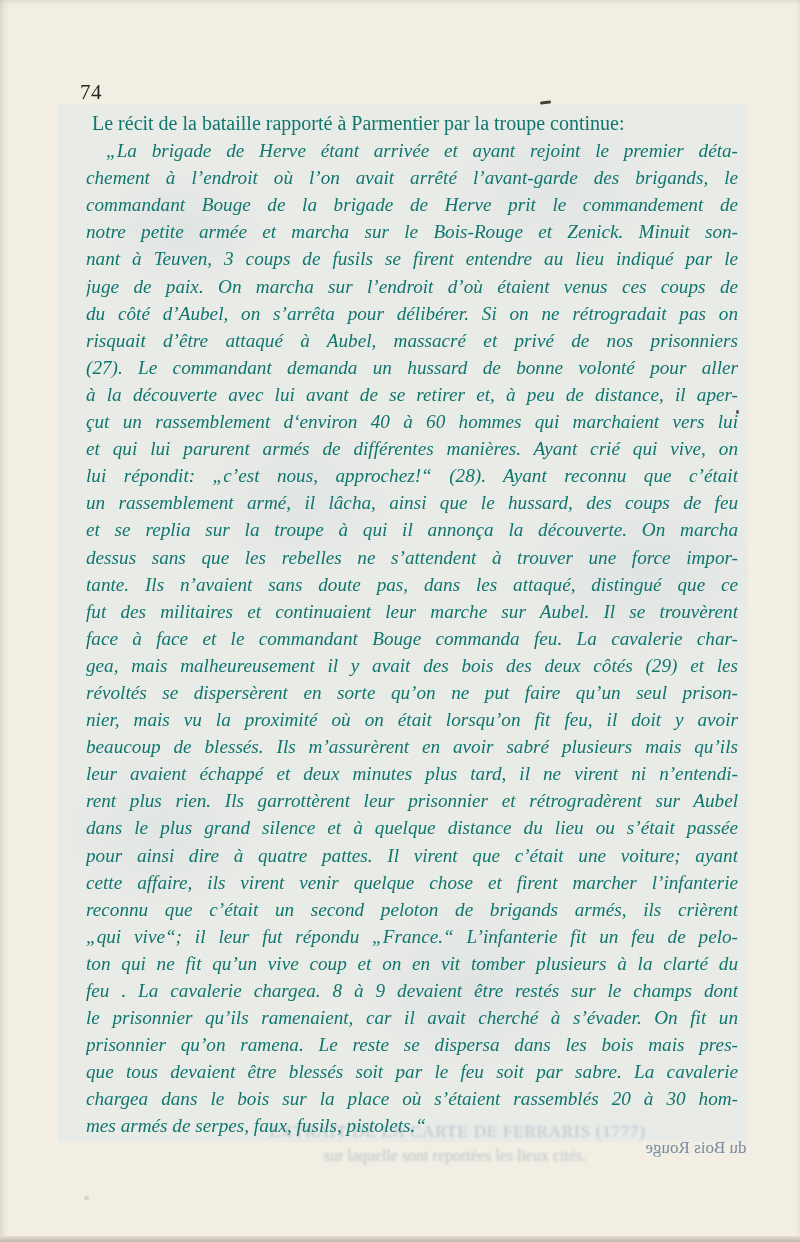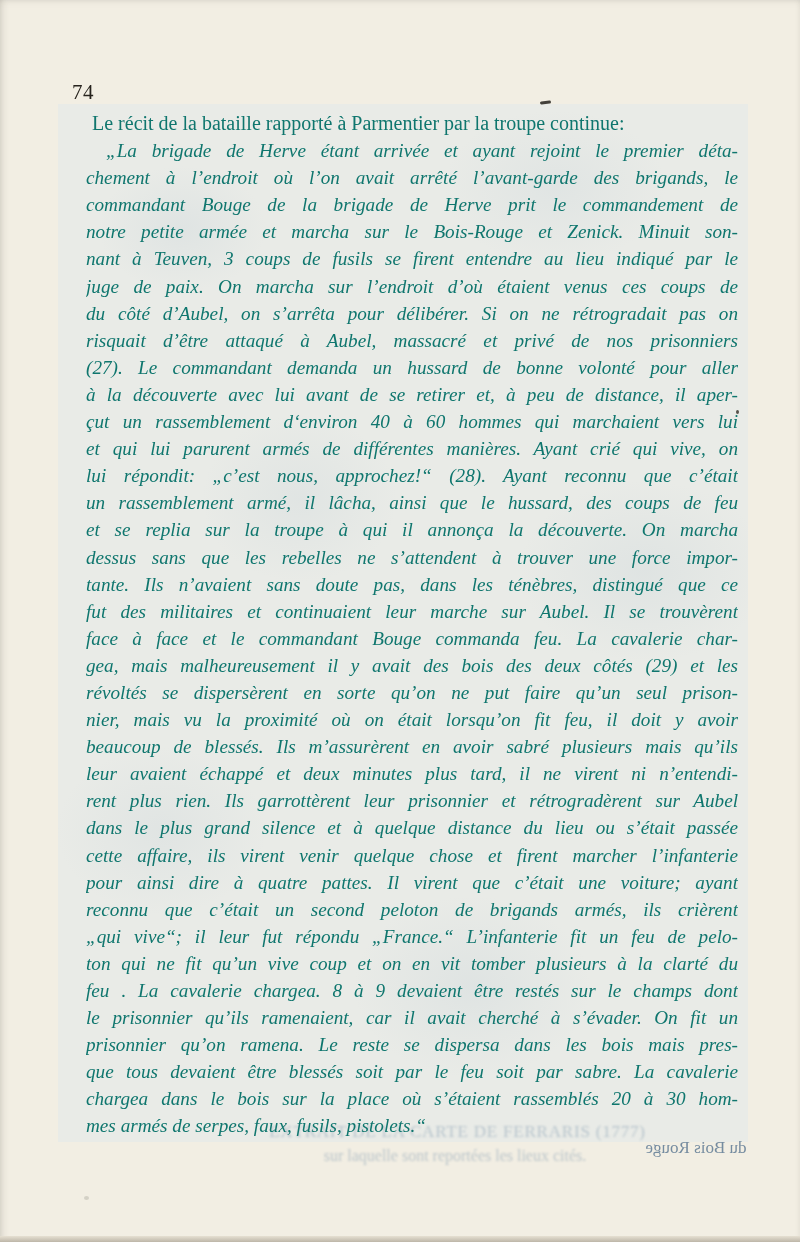--- a/index.html
+++ b/index.html
@@ -21,21 +21,21 @@
       radial-gradient(120px 90px at 18% 12%, rgba(170,190,205,.16), rgba(170,190,205,0) 70%),
       radial-gradient(160px 110px at 72% 8%,  rgba(170,190,205,.14), rgba(170,190,205,0) 70%),
       radial-gradient(140px 120px at 35% 38%, rgba(165,185,200,.13), rgba(165,185,200,0) 70%),
       radial-gradient(180px 130px at 85% 45%, rgba(165,185,200,.15), rgba(165,185,200,0) 70%),
       radial-gradient(150px 120px at 15% 70%, rgba(165,185,200,.13), rgba(165,185,200,0) 70%),
       radial-gradient(170px 130px at 60% 85%, rgba(165,185,200,.15), rgba(165,185,200,0) 70%),
       #e9ebe7;
   }
 
   .page-number {
-    position:absolute; left:72px; top:80px;
+    position:absolute; left:80px; top:80px;
     font-size:21px; color:#27231e; letter-spacing:.5px;
   }
 
   .text-block { position:absolute; left:68px; top:110px; width:670px; color:#0f766e; }
 
   .intro {
     font-size:20px; line-height:27.1px; height:27.1px;
     text-indent:24px; font-style:normal; white-space:nowrap; overflow:hidden;
   }
 
@@ -99,32 +99,32 @@
       <div class="line">du côté d’Aubel, on s’arrêta pour délibérer. Si on ne rétrogradait pas on</div>
       <div class="line">risquait d’être attaqué à Aubel, massacré et privé de nos prisonniers</div>
       <div class="line">(27). Le commandant demanda un hussard de bonne volonté pour aller</div>
       <div class="line">à la découverte avec lui avant de se retirer et, à peu de distance, il aper-</div>
       <div class="line">çut un rassemblement d‘environ 40 à 60 hommes qui marchaient vers lui</div>
       <div class="line">et qui lui parurent armés de différentes manières. Ayant crié qui vive, on</div>
       <div class="line">lui répondit: „c’est nous, approchez!“ (28). Ayant reconnu que c’était</div>
       <div class="line">un rassemblement armé, il lâcha, ainsi que le hussard, des coups de feu</div>
       <div class="line">et se replia sur la troupe à qui il annonça la découverte. On marcha</div>
       <div class="line">dessus sans que les rebelles ne s’attendent à trouver une force impor-</div>
-      <div class="line">tante. Ils n’avaient sans doute pas, dans les ténèbres, distingué que ce</div>
+      <div class="line">tante. Ils n’avaient sans doute pas, dans les attaqué, distingué que ce</div>
       <div class="line">fut des militaires et continuaient leur marche sur Aubel. Il se trouvèrent</div>
       <div class="line">face à face et le commandant Bouge commanda feu. La cavalerie char-</div>
       <div class="line">gea, mais malheureusement il y avait des bois des deux côtés (29) et les</div>
       <div class="line">révoltés se dispersèrent en sorte qu’on ne put faire qu’un seul prison-</div>
       <div class="line">nier, mais vu la proximité où on était lorsqu’on fit feu, il doit y avoir</div>
       <div class="line">beaucoup de blessés. Ils m’assurèrent en avoir sabré plusieurs mais qu’ils</div>
       <div class="line">leur avaient échappé et deux minutes plus tard, il ne virent ni n’entendi-</div>
       <div class="line">rent plus rien. Ils garrottèrent leur prisonnier et rétrogradèrent sur Aubel</div>
       <div class="line">dans le plus grand silence et à quelque distance du lieu ou s’était passée</div>
+      <div class="line">pour ainsi dire à quatre pattes. Il virent que c’était une voiture; ayant</div>
       <div class="line">cette affaire, ils virent venir quelque chose et firent marcher l’infanterie</div>
-      <div class="line">pour ainsi dire à quatre pattes. Il virent que c’était une voiture; ayant</div>
       <div class="line">reconnu que c’était un second peloton de brigands armés, ils crièrent</div>
       <div class="line">„qui vive“; il leur fut répondu „France.“ L’infanterie fit un feu de pelo-</div>
       <div class="line">ton qui ne fit qu’un vive coup et on en vit tomber plusieurs à la clarté du</div>
       <div class="line">feu . La cavalerie chargea. 8 à 9 devaient être restés sur le champs dont</div>
       <div class="line">le prisonnier qu’ils ramenaient, car il avait cherché à s’évader. On fit un</div>
       <div class="line">prisonnier qu’on ramena. Le reste se dispersa dans les bois mais pres-</div>
       <div class="line">que tous devaient être blessés soit par le feu soit par sabre. La cavalerie</div>
       <div class="line">chargea dans le bois sur la place où s’étaient rassemblés 20 à 30 hom-</div>
       <div class="line last">mes armés de serpes, faux, fusils, pistolets.“</div>
     </div>

